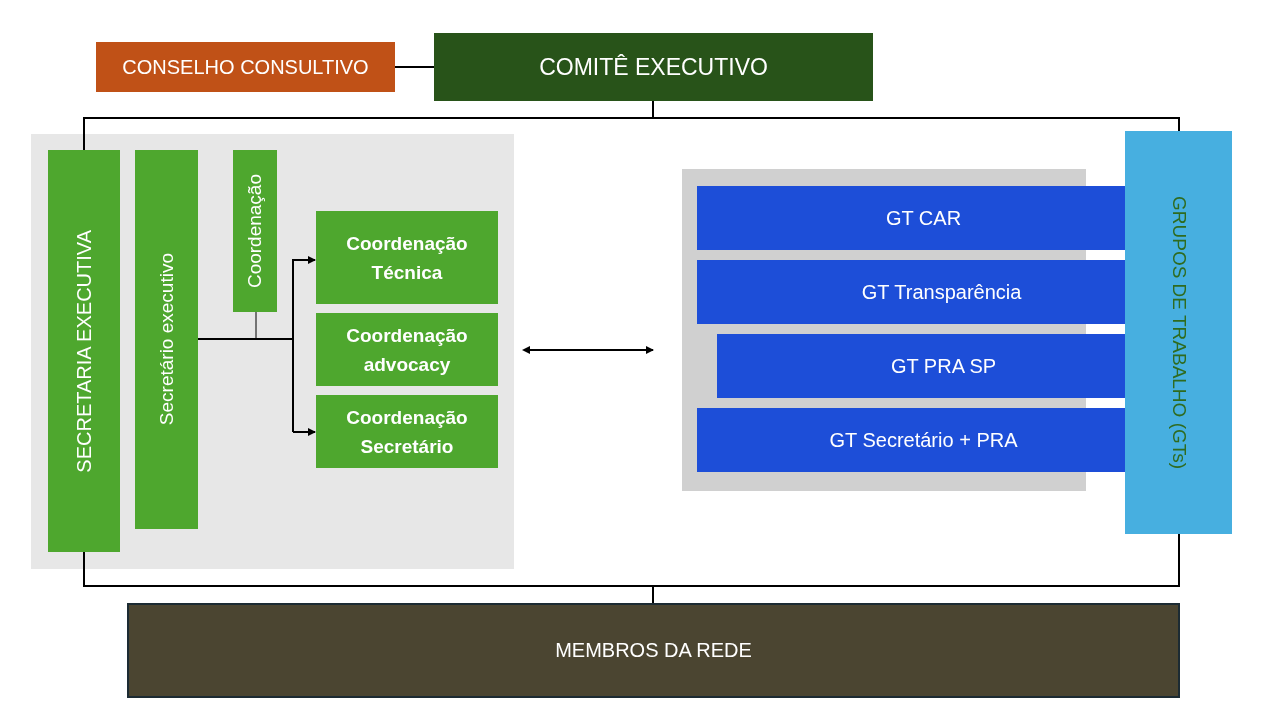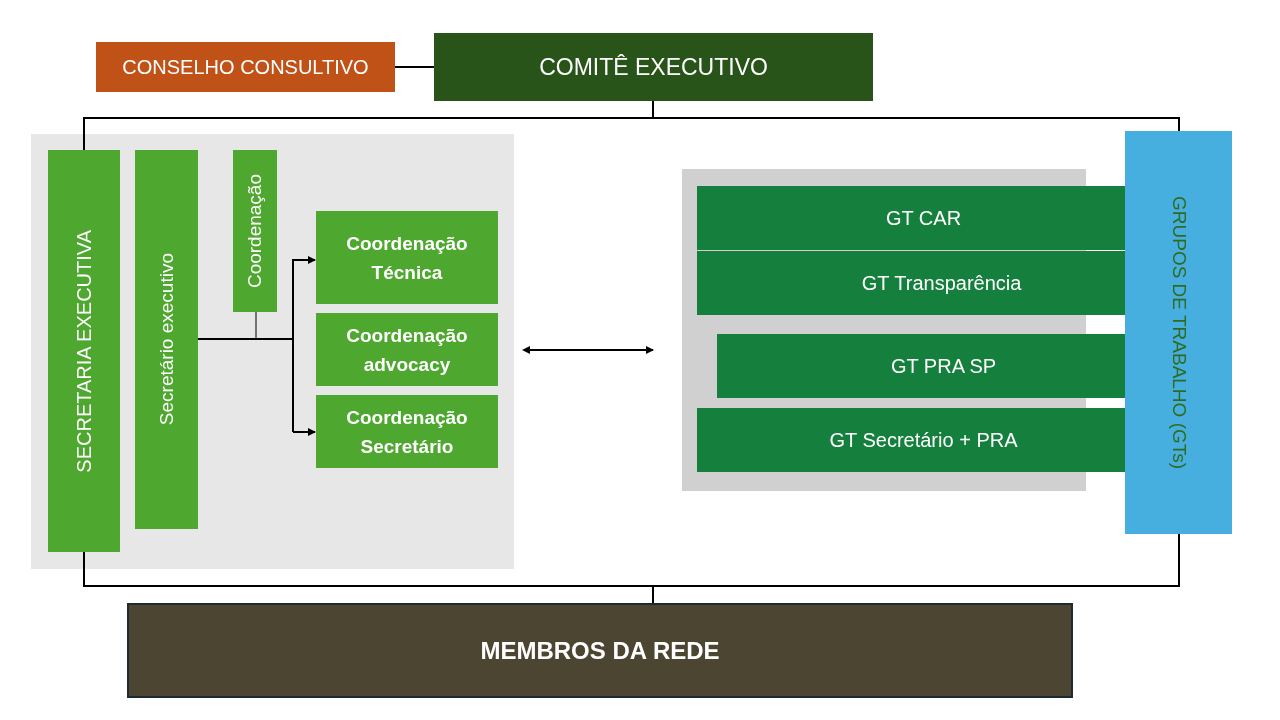--- a/index.html
+++ b/index.html
@@ -26,29 +26,29 @@
     #sec-exec { left: 48px; top: 150px; width: 72px; height: 402px; background: #4ea72e; font-size: 20px; }
     #secretario { left: 135px; top: 150px; width: 63px; height: 379px; background: #4ea72e; font-size: 19px; }
     #coord-small { left: 233px; top: 150px; width: 44px; height: 162px; background: #4ea72e; font-size: 19px; }
 
     .coord { left: 316px; width: 182px; background: #4ea72e; font-size: 19px; font-weight: bold; line-height: 29px; }
     #coord-tec { top: 211px; height: 93px; }
     #coord-adv { top: 313px; height: 73px; }
     #coord-com { top: 395px; height: 73px; }
 
     #gt-panel { left: 682px; top: 169px; width: 404px; height: 322px; background: #d0d0d0; }
-    .gt { left: 697px; width: 453px; height: 64px; background: #15803d; font-size: 20px; }
+    .gt { left: 697px; width: 453px; height: 64px; background: #1d4ed8; font-size: 20px; }
     #gt-0 { top: 186px; }
-    #gt-1 { top: 251px; padding-left: 36px; }
+    #gt-1 { top: 260px; padding-left: 36px; }
     #gt-2 { top: 334px; margin-left: 20px; }
     #gt-3 { top: 408px; }
 
     #grupos { left: 1125px; top: 131px; width: 107px; height: 403px; background: #47afe0; color: #2f6b1f; font-size: 19px; }
 
-    #membros { left: 127px; top: 603px; width: 946px; height: 95px; background: #4b4531; border: 2px solid #1c2b33; font-size: 24px; font-weight: bold; }
+    #membros { left: 127px; top: 603px; width: 1053px; height: 95px; background: #4b4531; border: 2px solid #1c2b33; font-size: 20px; }
   </style>
 </head>
 <body>
 
 <div id="left-panel" class="panel"></div>
 <div id="gt-panel" class="panel"></div>
 
 <svg class="lines" width="1280" height="720">
   <defs>
     <marker id="arrow" markerWidth="8" markerHeight="8" refX="7" refY="4" orient="auto" markerUnits="userSpaceOnUse">

